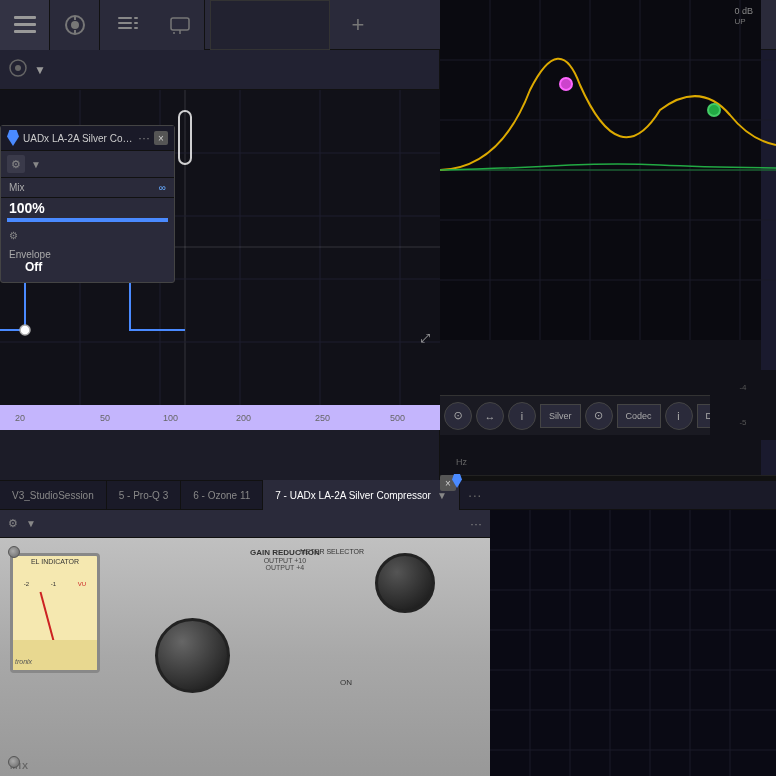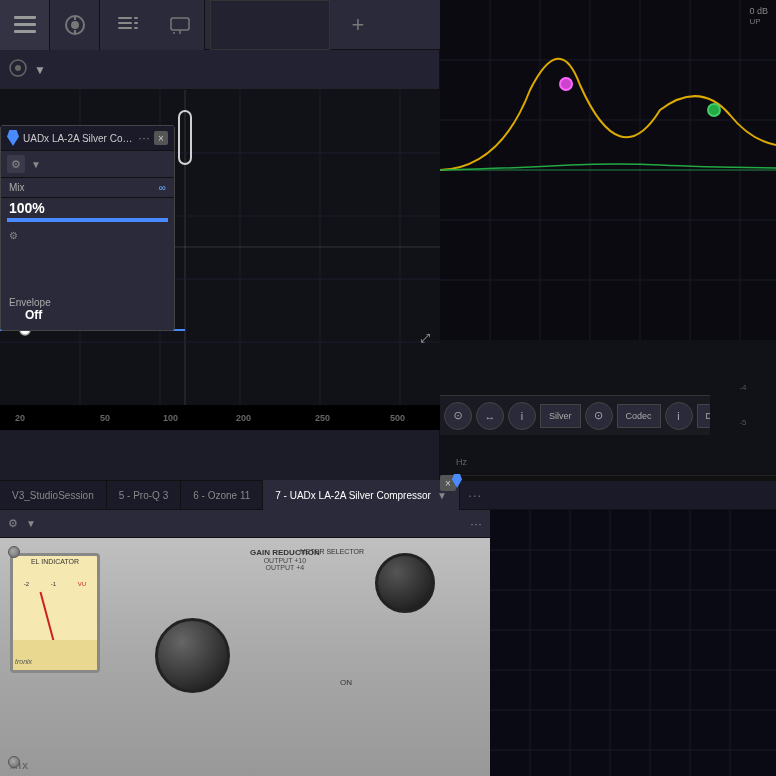--- a/index.html
+++ b/index.html
@@ -159,21 +159,21 @@
     .plugin-gear-row {
       display: flex; align-items: center;
       padding: 4px 8px;
       gap: 4px;
     }
     .small-gear { font-size: 10px; color: #888; }
 
     .envelope-section {
       padding: 4px 8px 8px;
     }
-    .envelope-label { font-size: 10px; color: #aaa; margin-top: 48px; }
+    .envelope-label { font-size: 10px; color: #aaa; }
     .envelope-value { font-size: 12px; color: #fff; font-weight: bold; margin-left: 16px; }
 
     
     .graph-area {
       position: absolute;
       top: 90px; left: 0;
       width: 440px;
       height: 340px;
       background: #111118;
     }
@@ -186,24 +186,23 @@
       background: transparent;
       border: 2px solid rgba(255,255,255,0.8);
       border-radius: 7px;
     }
 
     
     .x-axis {
       position: absolute;
       bottom: 0; left: 0; right: 0;
       height: 25px;
-      background: #000000;
+      background: #c4b5fd;
       display: flex;
       align-items: center;
-      font-weight: bold;
     }
     .x-label {
       font-size: 9px; color: #666;
       position: absolute;
     }
 
     
     .arrow-left {
       position: absolute;
       left: 8px; top: 50%;
@@ -211,21 +210,21 @@
     }
     .expand-icon {
       position: absolute;
       right: 10px; bottom: 85px;
       color: #aaa; font-size: 12px;
     }
 
     
     .right-panel {
       position: absolute;
-      top: 0; left: 440px; right: 0;
+      top: 0; left: 440px; right: 15px;
       height: 480px;
       background: #111118;
     }
 
     
     .eq-canvas {
       position: absolute;
       top: 0; left: 0; right: 0;
       height: 340px;
       background: #0a0a10;

